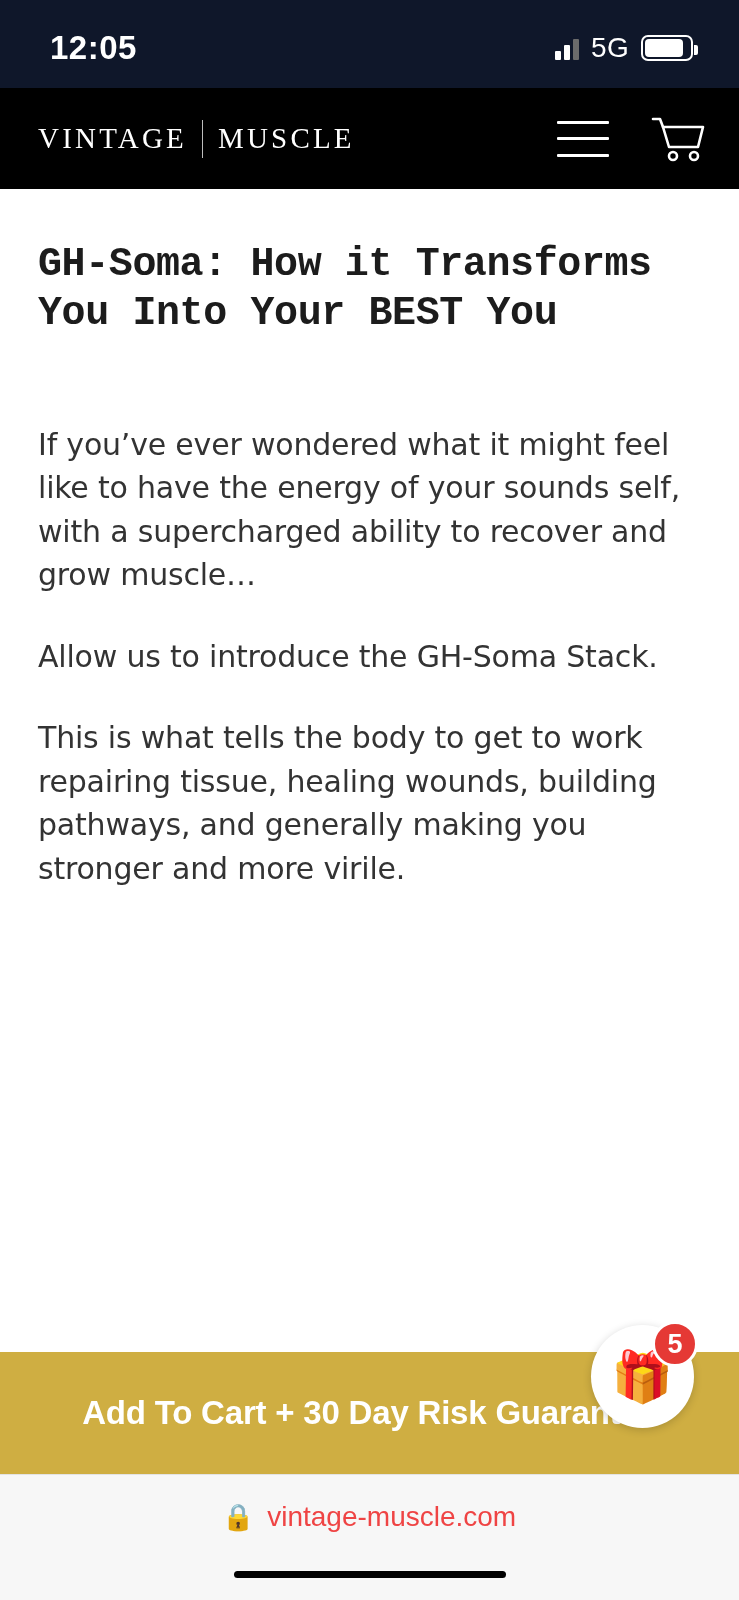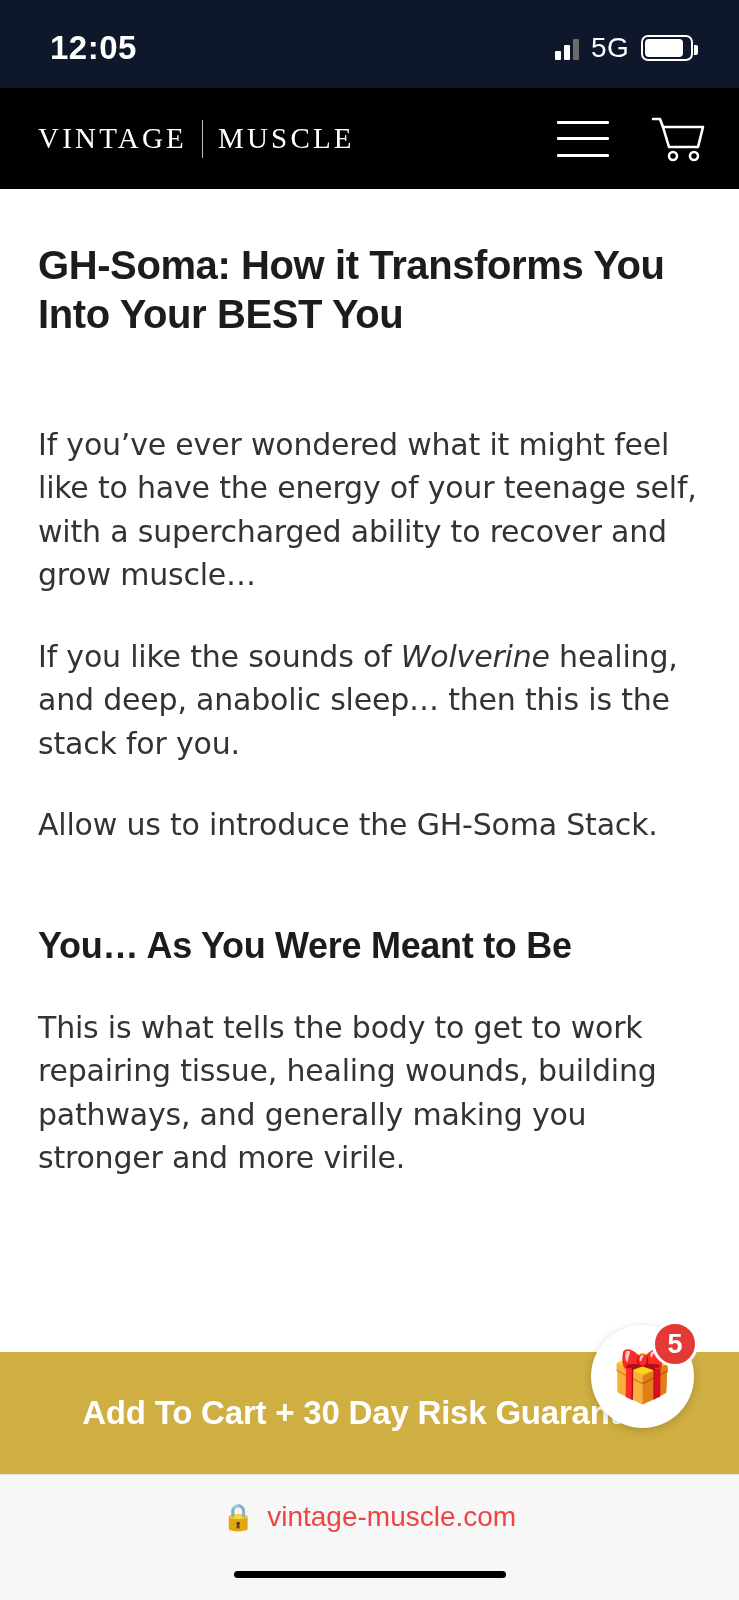--- a/index.html
+++ b/index.html
@@ -61,21 +61,21 @@
     margin:0 15px;
   }
   .header-actions { display:flex; align-items:center; gap:42px; }
   .hamburger { width:52px; height:36px; display:flex; flex-direction:column; justify-content:space-between; cursor:pointer; }
   .hamburger span { display:block; height:3px; background:#fff; border-radius:1px; width:100%; }
   .cart { width:54px; height:48px; position:relative; cursor:pointer; }
 
   
   .content { padding:0 38px; }
   h1.title {
-    font-family:Liberation Sans, sans-serif;
+    font-family:Liberation Mono, monospace;
     font-size:40px; line-height:1.22; font-weight:700;
     color:#1c1c1c; letter-spacing:-0.4px;
     margin-top:52px; margin-bottom:0; max-width:640px;
   }
   h2.subhead {
     font-family:"Liberation Sans", sans-serif;
     font-size:36px; line-height:1.25; font-weight:700;
     color:#1c1c1c; letter-spacing:-0.3px;
     margin-top:76px;
   }
@@ -176,29 +176,25 @@
           <circle cx="22" cy="41" r="4"></circle>
           <circle cx="43" cy="41" r="4"></circle>
         </svg>
       </div>
     </div>
   </div>
 
   <div class="content clip">
     <h1 class="title">GH-Soma: How it Transforms You Into Your BEST You</h1>
 
-    <p class="body first">If you’ve ever wondered what it might feel like to have the energy of your teenage self, with a supercharged ability to recover and grow muscle…</p>
-
-    <p class="body">
-      <span>If you like the sounds of </span><em>Wolverine</em><span> healing, and deep, anabolic sleep… then this is the stack for you.</span>
-    </p>
+    <p class="body first">If you’ve ever wondered what it might feel like to have the energy of your sounds self, with a supercharged ability to recover and grow muscle…</p>
+
 
     <p class="body">Allow us to introduce the GH-Soma Stack.</p>
 
-    <h2 class="subhead">You… As You Were Meant to Be</h2>
 
 
     <p class="body">This is what tells the body to get to work repairing tissue, healing wounds, building pathways, and generally making you stronger and more virile.</p>
   </div>
 
   <div class="cta-bar">
     <div class="cta-text">Add To Cart + 30 Day Risk Guarantee</div>
   </div>
 
   <div class="gift-fab">

